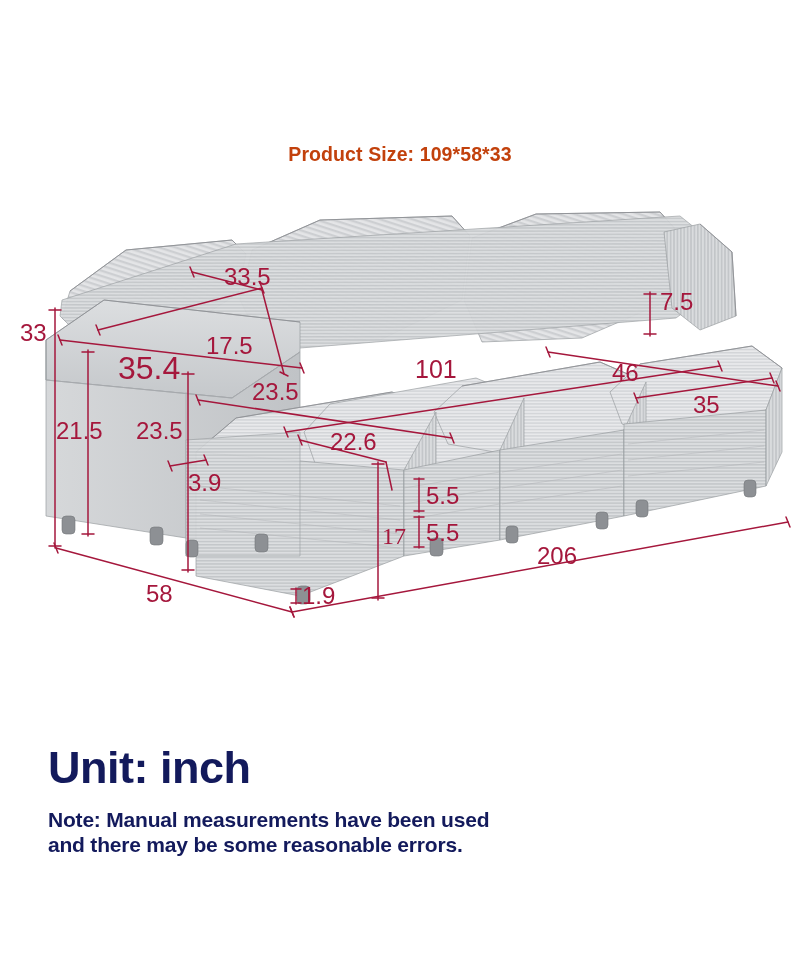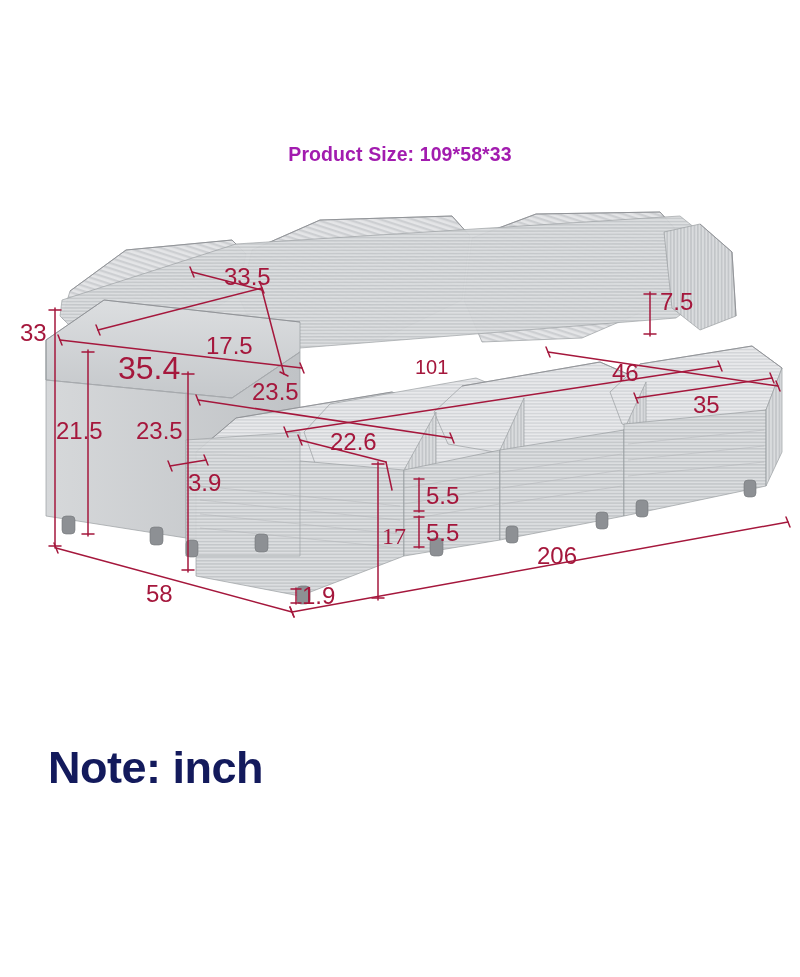--- a/index.html
+++ b/index.html
@@ -8,21 +8,21 @@
     font-family:"Liberation Sans",sans-serif;
     position:relative;overflow:hidden;
   }
   #stage{position:absolute;inset:0;}
 
   
   .title{
     position:absolute;left:0;top:143px;width:800px;
     text-align:center;
     font-size:19.5px;font-weight:bold;letter-spacing:.1px;
-    color:#a21caf;
+    color:#c2410c;
   }
 
   
   #art{position:absolute;left:0;top:0;width:800px;height:700px;}
 
   
   .dim{
     position:absolute;
     color:#a5173c;
     font-family:"Liberation Sans",sans-serif;
@@ -296,28 +296,32 @@
     </g>
   </svg>
 
   <div class="dim" style="left:20px;  top:321px; font-size:24px;">33</div>
   <div class="dim" style="left:224px; top:265px; font-size:24px;">33.5</div>
   <div class="dim" style="left:206px; top:334px; font-size:24px;">17.5</div>
   <div class="dim" style="left:118px; top:352px; font-size:32px;">35.4</div>
   <div class="dim" style="left:56px;  top:419px; font-size:24px;">21.5</div>
   <div class="dim" style="left:136px; top:419px; font-size:24px;">23.5</div>
   <div class="dim" style="left:252px; top:380px; font-size:24px;">23.5</div>
-  <div class="dim" style="left:415px; top:357px; font-size:20px;">101</div>
+  <div class="dim" style="left:415px; top:357px; font-size:25px;">101</div>
   <div class="dim" style="left:612px; top:361px; font-size:24px;">46</div>
   <div class="dim" style="left:660px; top:290px; font-size:24px;">7.5</div>
   <div class="dim" style="left:693px; top:393px; font-size:24px;">35</div>
   <div class="dim" style="left:330px; top:430px; font-size:24px;">22.6</div>
   <div class="dim" style="left:188px; top:459px; font-size:24px;margin-top:12px;">3.9</div>
   <div class="dim" style="left:382px; top:524px; font-size:24px;font-family:Liberation Serif, serif;">17</div>
   <div class="dim" style="left:426px; top:484px; font-size:24px;">5.5</div>
   <div class="dim" style="left:426px; top:521px; font-size:24px;">5.5</div>
   <div class="dim" style="left:146px; top:582px; font-size:24px;">58</div>
   <div class="dim" style="left:302px; top:584px; font-size:24px;">1.9</div>
   <div class="dim" style="left:537px; top:544px; font-size:24px;">206</div>
 
-  <div class="unit">Note: inch</div>
+  <div class="unit">Unit: inch</div>
+  <div class="note">
+    <span>Note: Manual measurements have been used</span>
+    <span>and there may be some reasonable errors.</span>
+  </div>
 
 </div>
 
 </body></html>

